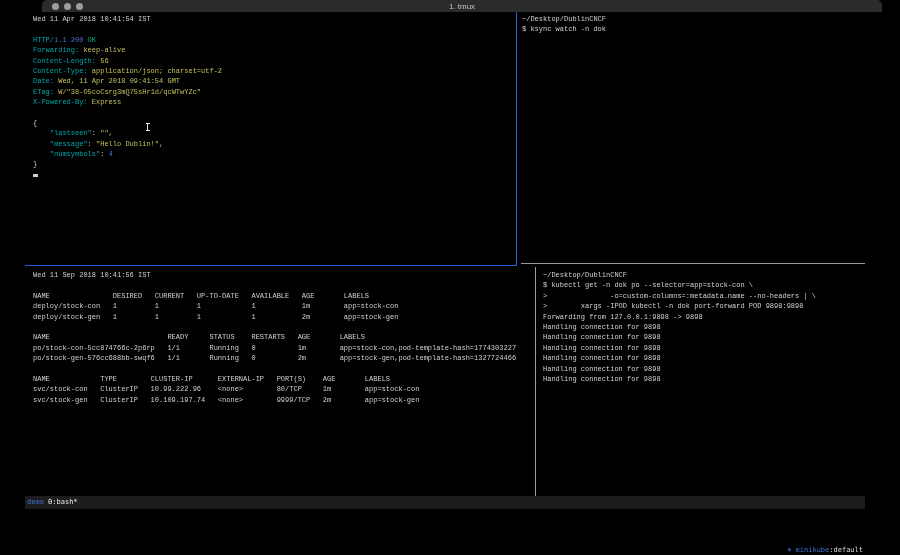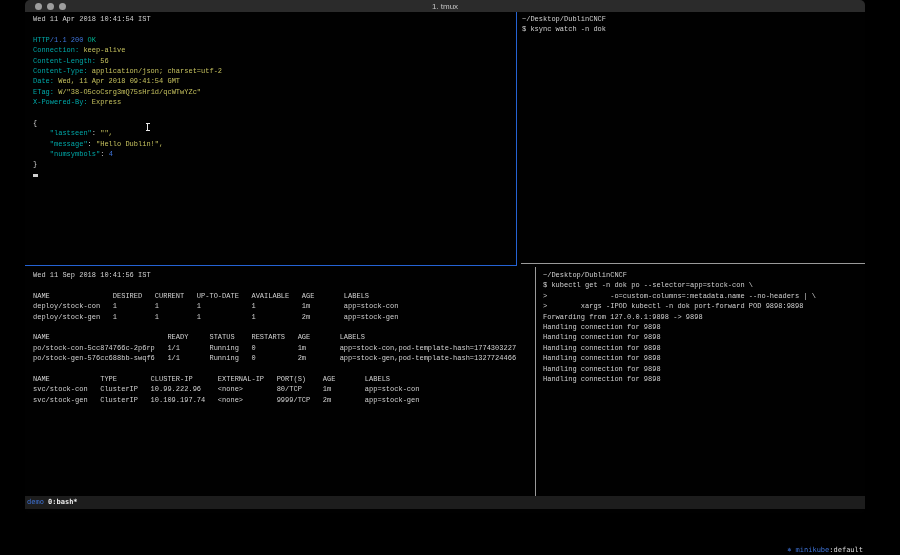--- a/index.html
+++ b/index.html
@@ -5,21 +5,21 @@
   html,body{margin:0;padding:0;}
   body{
     width:900px;height:555px;background:#000;overflow:hidden;position:relative;
     font-family:"DejaVu Sans Mono", monospace;
   }
   .window{
     position:absolute;left:25px;top:0;width:840px;height:513px;background:#010101;
     border-radius:0 0 3px 3px;
   }
   .titlebar{
-    position:absolute;left:0;top:0;width:840px;height:12px;background:#2b2b2b;
+    position:absolute;left:17px;top:0;width:840px;height:12px;background:#2b2b2b;
     border-radius:5px 5px 0 0;
   }
   .lights{position:absolute;left:10px;top:3px;display:flex;gap:5px;}
   .light{width:7px;height:7px;border-radius:50%;background:#9e9e9e;display:inline-block;}
   .wtitle{
     position:absolute;left:0;top:2px;width:100%;text-align:center;
     font-family:"Liberation Sans", sans-serif;font-size:8px;color:#c4c4c4;
   }
   .line{white-space:pre;font-size:7px;line-height:10.4px;height:10.4px;color:#d2d2d2;}
   .c-cyan{color:#00a8a8;}
@@ -36,21 +36,21 @@
   .border-h-blue{position:absolute;left:0;top:265px;width:492px;height:1px;background:#2563d4;}
   .border-h-gray{position:absolute;left:496px;top:263px;width:344px;height:1px;background:#9a9a9a;}
   .border-v-gray{position:absolute;left:510px;top:267px;width:1px;height:229px;background:#9a9a9a;}
   .statusbar{
     position:absolute;left:0;top:496px;width:840px;height:13px;background:#1d1d1d;
     font-size:7px;line-height:13px;white-space:pre;
   }
   .status-left{position:absolute;left:2px;top:0;}
   .status-right{position:absolute;right:2px;top:12px;margin-top:36px;}
   .session{color:#3f74d9;text-align:center;}
-  .winlabel{color:#ececec;font-weight:bold;text-align:center;}
+  .winlabel{color:#ececec;font-weight:normal;text-align:center;}
   .k8s-icon{color:#3f74d9;}
   .context{color:#3f74d9;}
   .namespace{color:#dcdcdc;}
   .block-cursor{display:inline-block;width:4.5px;height:2.5px;background:#cfcfcf;}
   .ibeam{position:absolute;left:122px;top:123px;width:1px;height:8px;background:#e9e9e9;}
   .ibeam::before,.ibeam::after{content:"";position:absolute;left:-1.5px;width:4px;height:1px;background:#e9e9e9;}
   .ibeam::before{top:0;}
   .ibeam::after{bottom:0;}
 </style>
 </head>
@@ -65,21 +65,21 @@
       <span class="light"></span>
     </span>
     <span class="wtitle">1. tmux</span>
   </div>
 
   <div class="pane pane-tl">
     <div class="line">Wed 11 Apr 2018 10:41:54 IST</div>
     <div class="line"></div>
     <div class="line"><span class="c-cyan">HTTP</span><span class="c-blue">/1.1 200</span><span class="c-green"> OK</span></div>
     <div>
-        <div class="line"><span class="c-cyan">Connection:</span><span class="c-yellow"> keep-alive</span></div>
+        <div class="line"><span class="c-cyan">Forwarding:</span><span class="c-yellow"> keep-alive</span></div>
         <div class="line"><span class="c-cyan">Content-Length:</span><span class="c-yellow"> 56</span></div>
         <div class="line"><span class="c-cyan">Content-Type:</span><span class="c-yellow"> application/json; charset=utf-2</span></div>
         <div class="line"><span class="c-cyan">Date:</span><span class="c-yellow"> Wed, 11 Apr 2018 09:41:54 GMT</span></div>
         <div class="line"><span class="c-cyan">ETag:</span><span class="c-yellow"> W/"38-O5coCsrg3mQ75sHr1d/qcWTwYZc"</span></div>
         <div class="line"><span class="c-cyan">X-Powered-By:</span><span class="c-yellow"> Express</span></div>
       </div>
     <div class="line"></div>
     <div class="line">{</div>
     <div>
         <div class="line"><span class="c-cyan">    "lastseen"</span><span class="c-fg">: </span><span class="c-yellow">"",</span></div>

